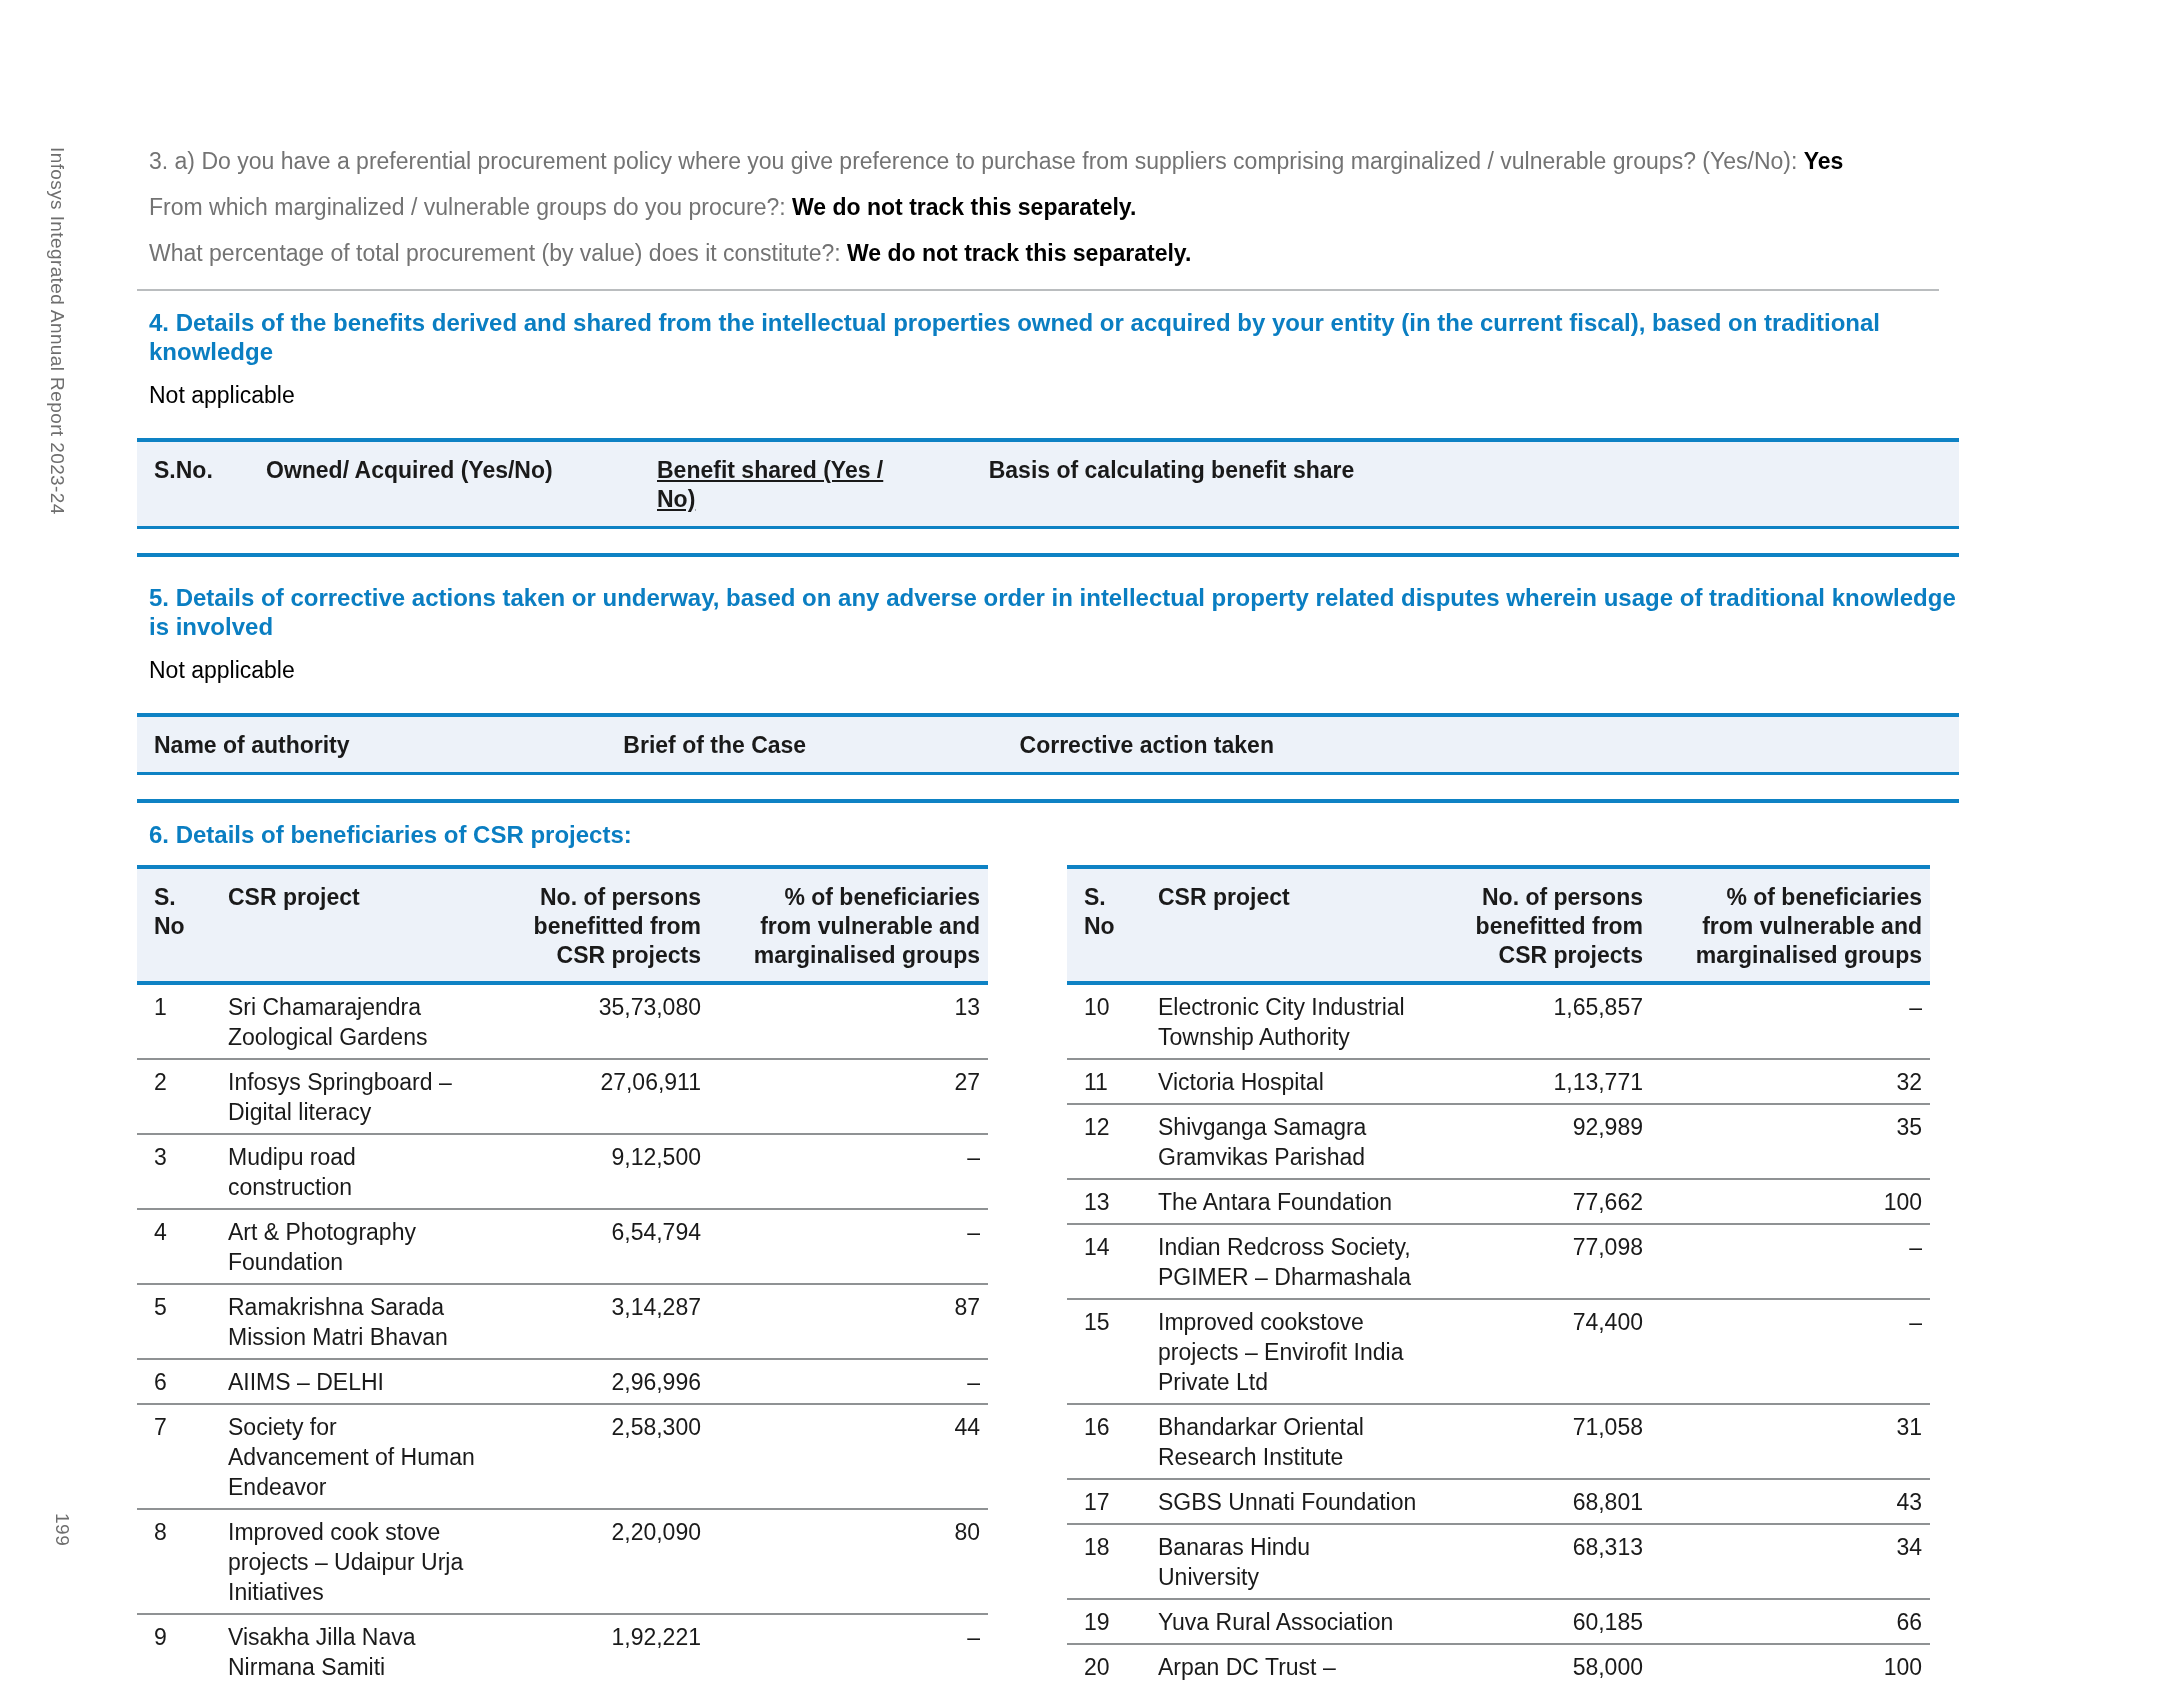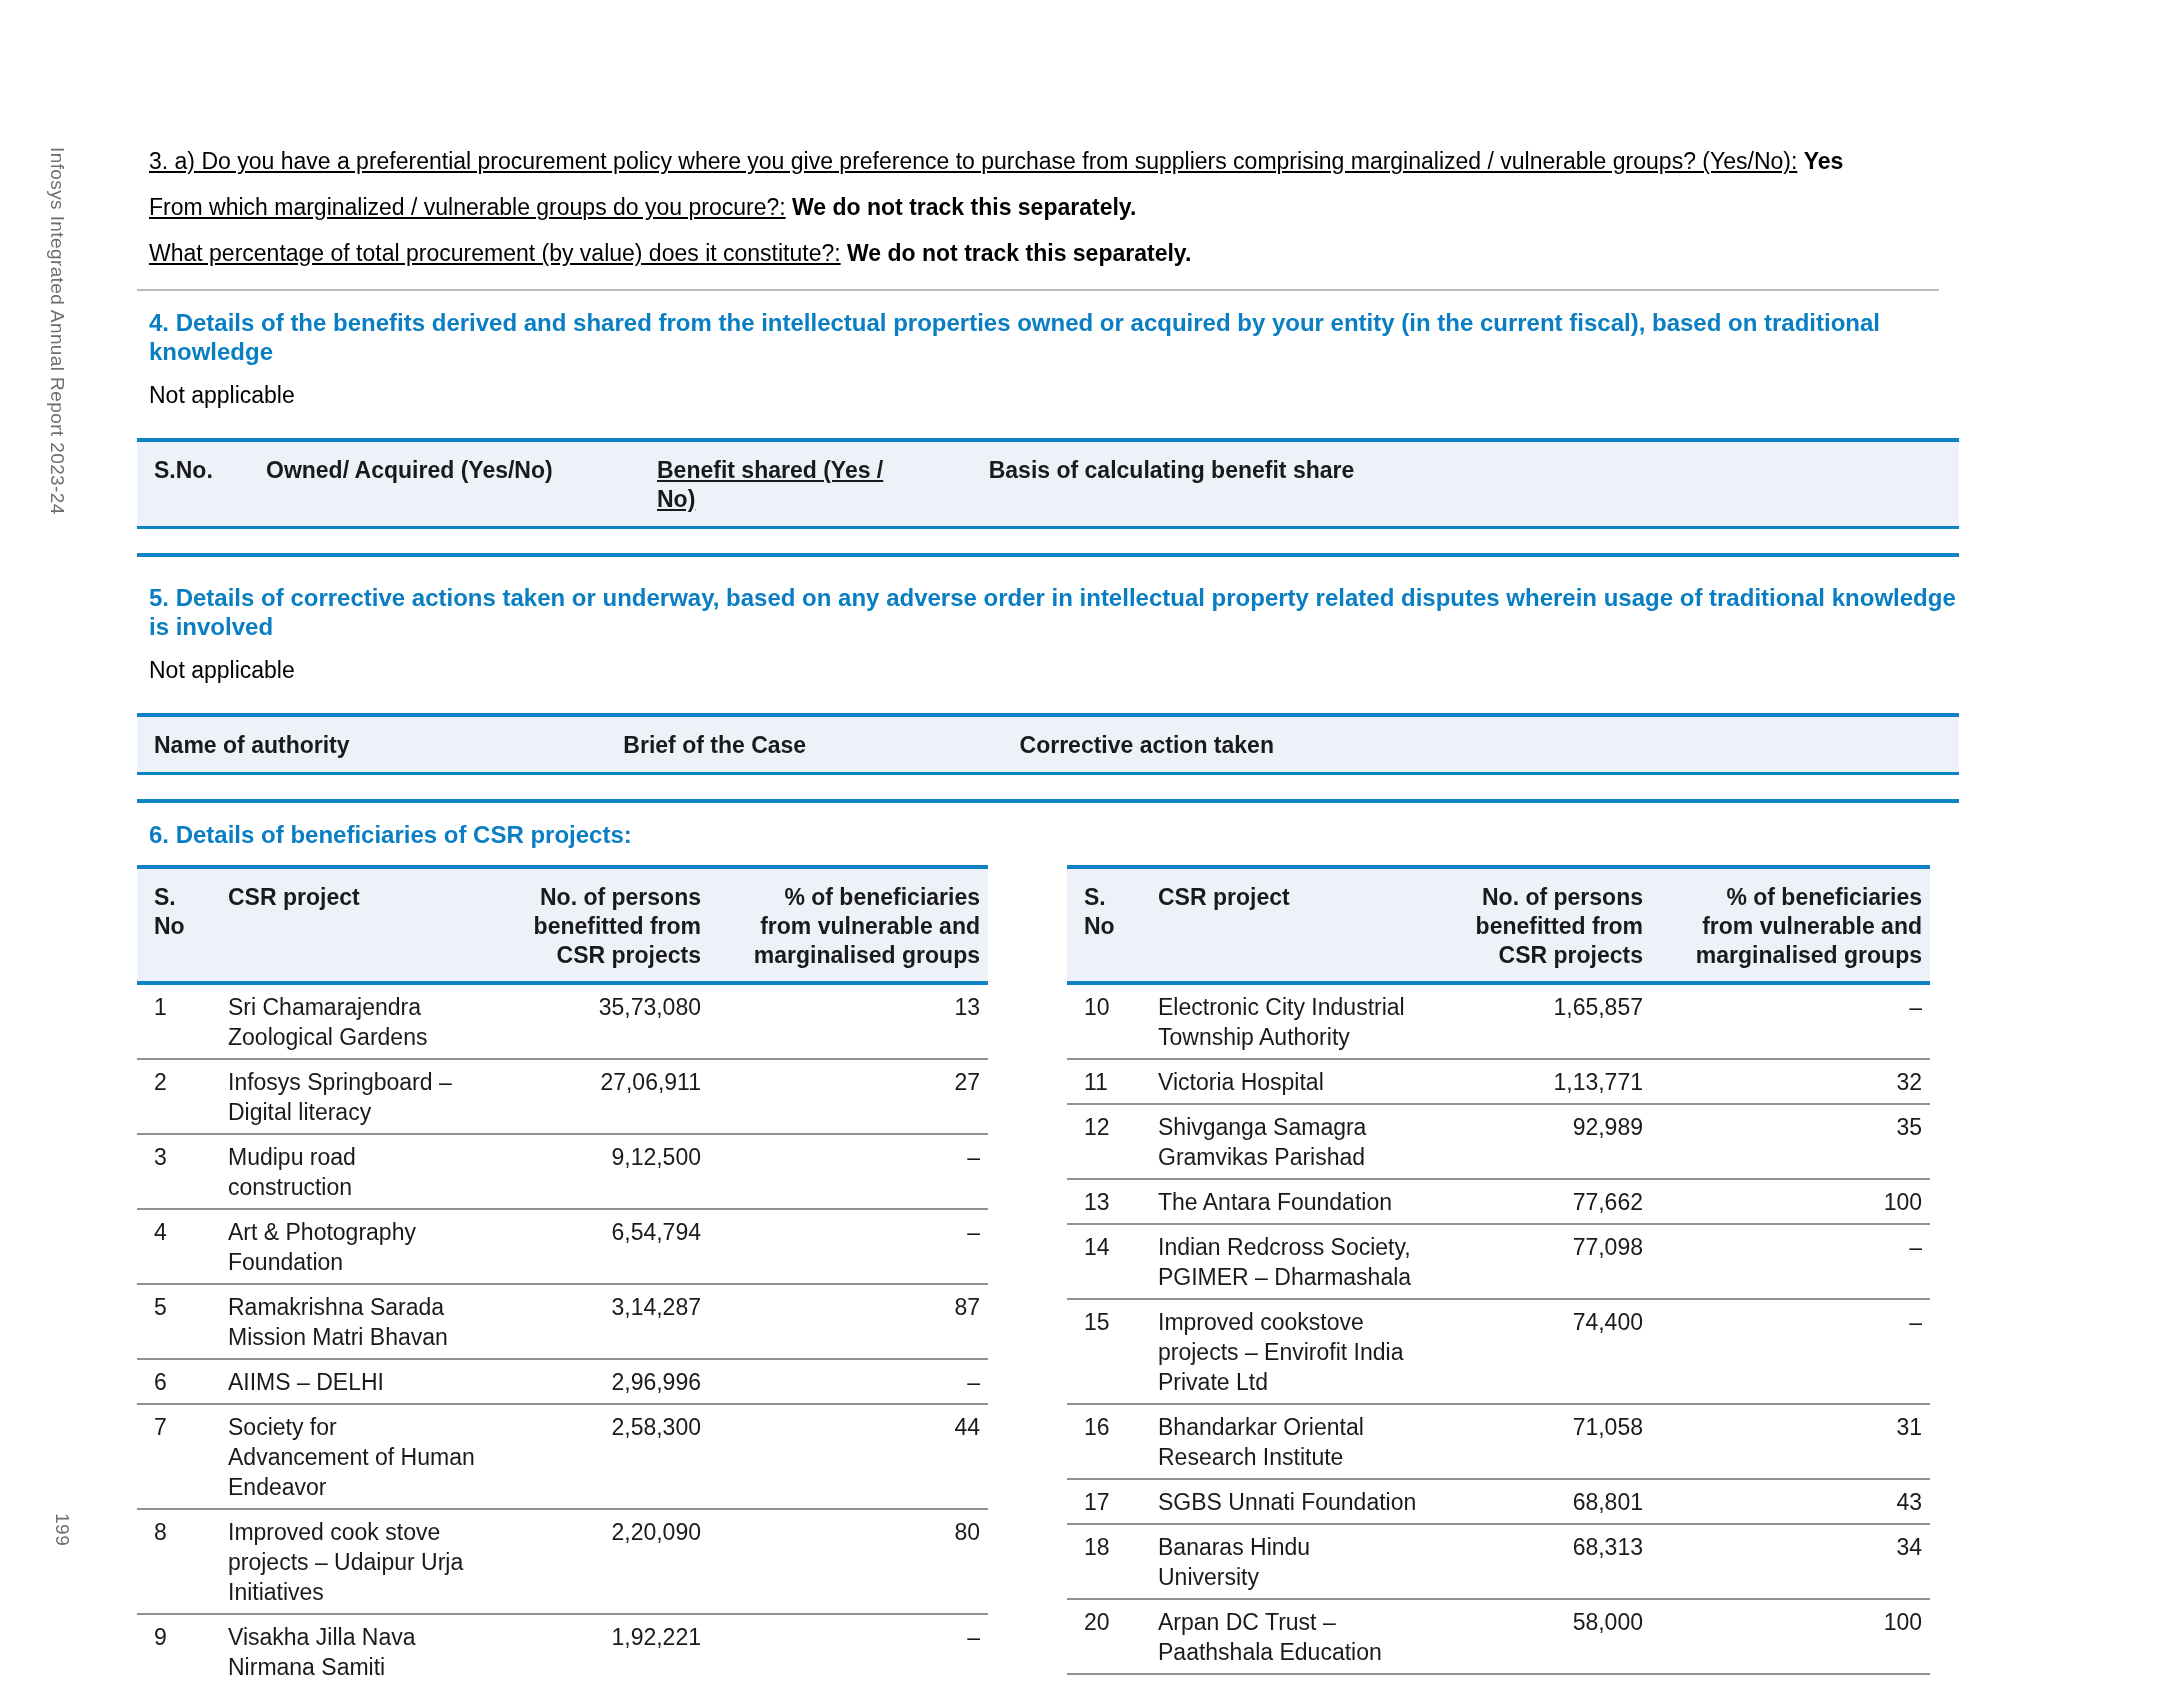--- a/index.html
+++ b/index.html
@@ -23,21 +23,21 @@
   .page-number {
     position: absolute; left: 51px; top: 1513px;
     writing-mode: vertical-lr;
     font-size: 19px; color: #6e6e6e; letter-spacing: 0.5px;
   }
 
   
   .content { position: absolute; left: 137px; top: 147px; width: 1822px; }
 
   .q-line { font-size: 23px; line-height: 29px; margin: 0 0 17px 12px; }
-  .q-text { color: #000000; text-decoration: underline; }
+  .q-text { color: #737373; }
   .a-text { color: #000; font-weight: bold; }
 
   .rule { border: 0; border-top: 2px solid #babdbf; margin-top: 21px; width: 1802px; }
 
   h2.section-heading {
     font-size: 24px; line-height: 29px; font-weight: bold;
     color: #0a7ec2; margin: 26px 0 0 12px;
   }
   h2.tight { margin-top: 17px; }
   .note { font-size: 23px; line-height: 29px; color: #000; margin: 15px 0 0 12px; }
@@ -298,20 +298,26 @@
             </div>
 
             <div class="csr-row">
               <div class="c-sno">18</div>
               <div class="c-name">Banaras Hindu
 University</div>
               <div class="c-num">68,313</div>
               <div class="c-pct">34</div>
             </div>
 
+            <div class="csr-row">
+              <div class="c-sno">19</div>
+              <div class="c-name">Yuva Rural Association</div>
+              <div class="c-num">60,185</div>
+              <div class="c-pct">66</div>
+            </div>
 
             <div class="csr-row">
               <div class="c-sno">20</div>
               <div class="c-name">Arpan DC Trust –
 Paathshala Education</div>
               <div class="c-num">58,000</div>
               <div class="c-pct">100</div>
             </div>
           </div>
       </div>

